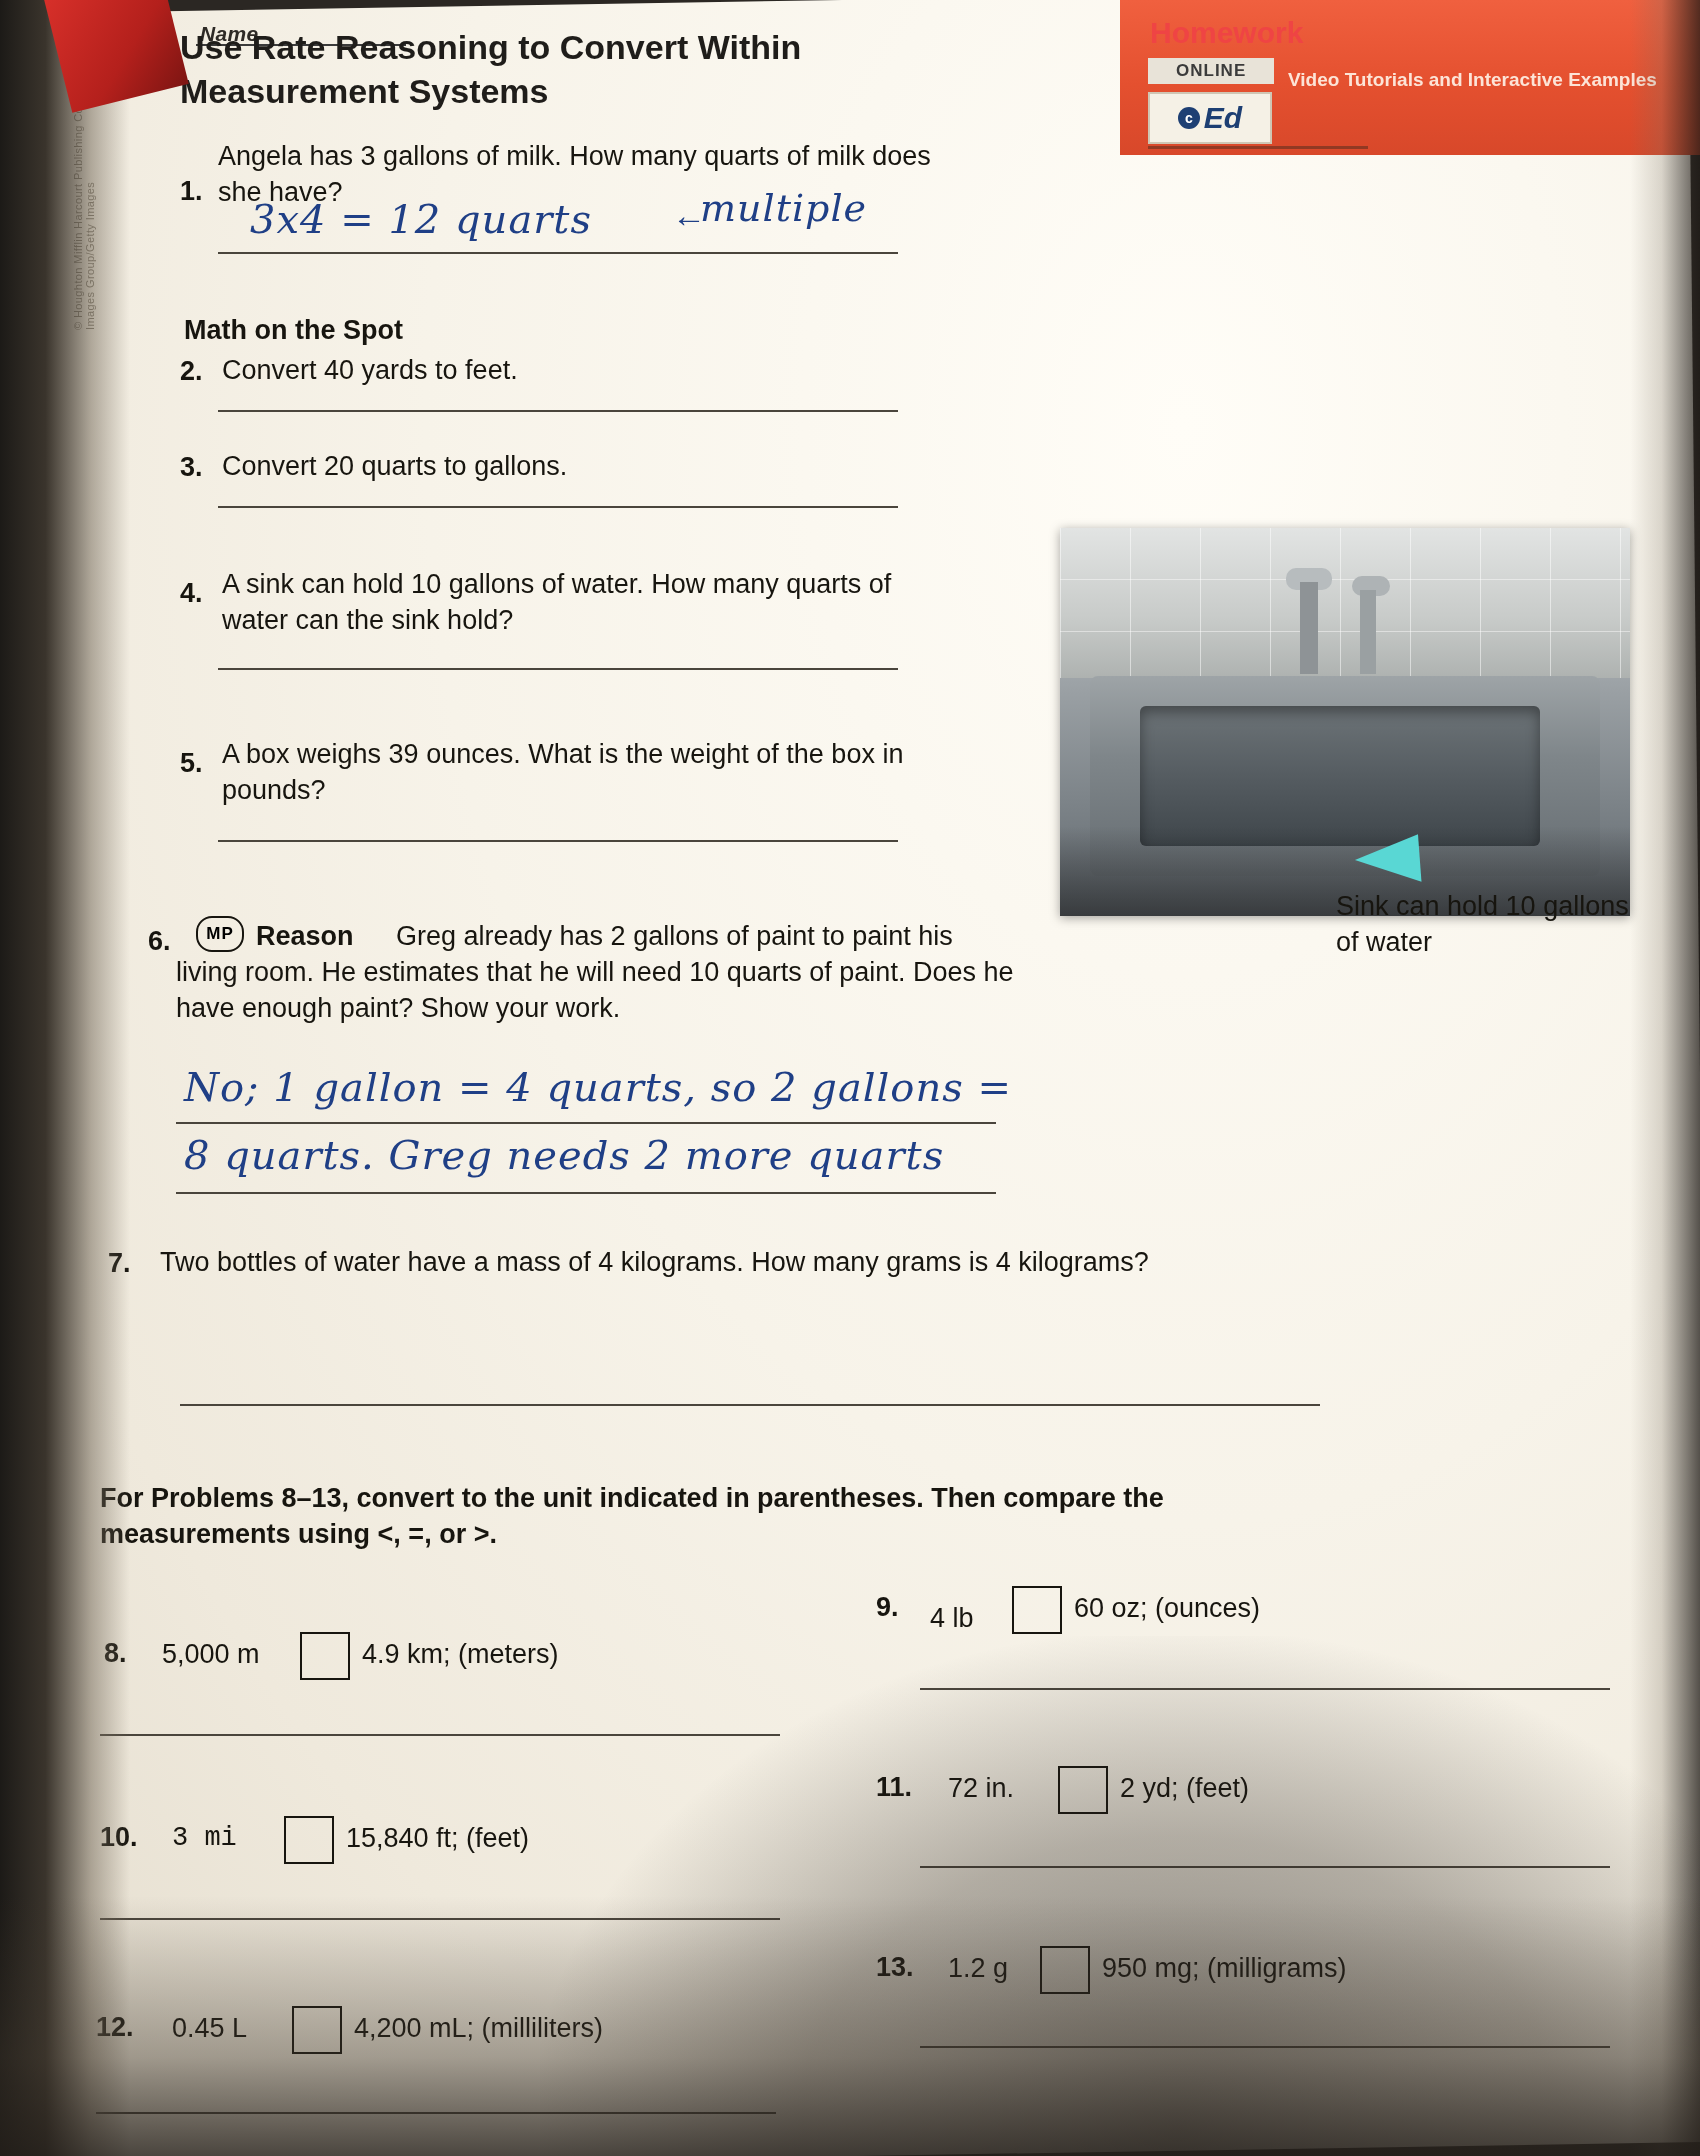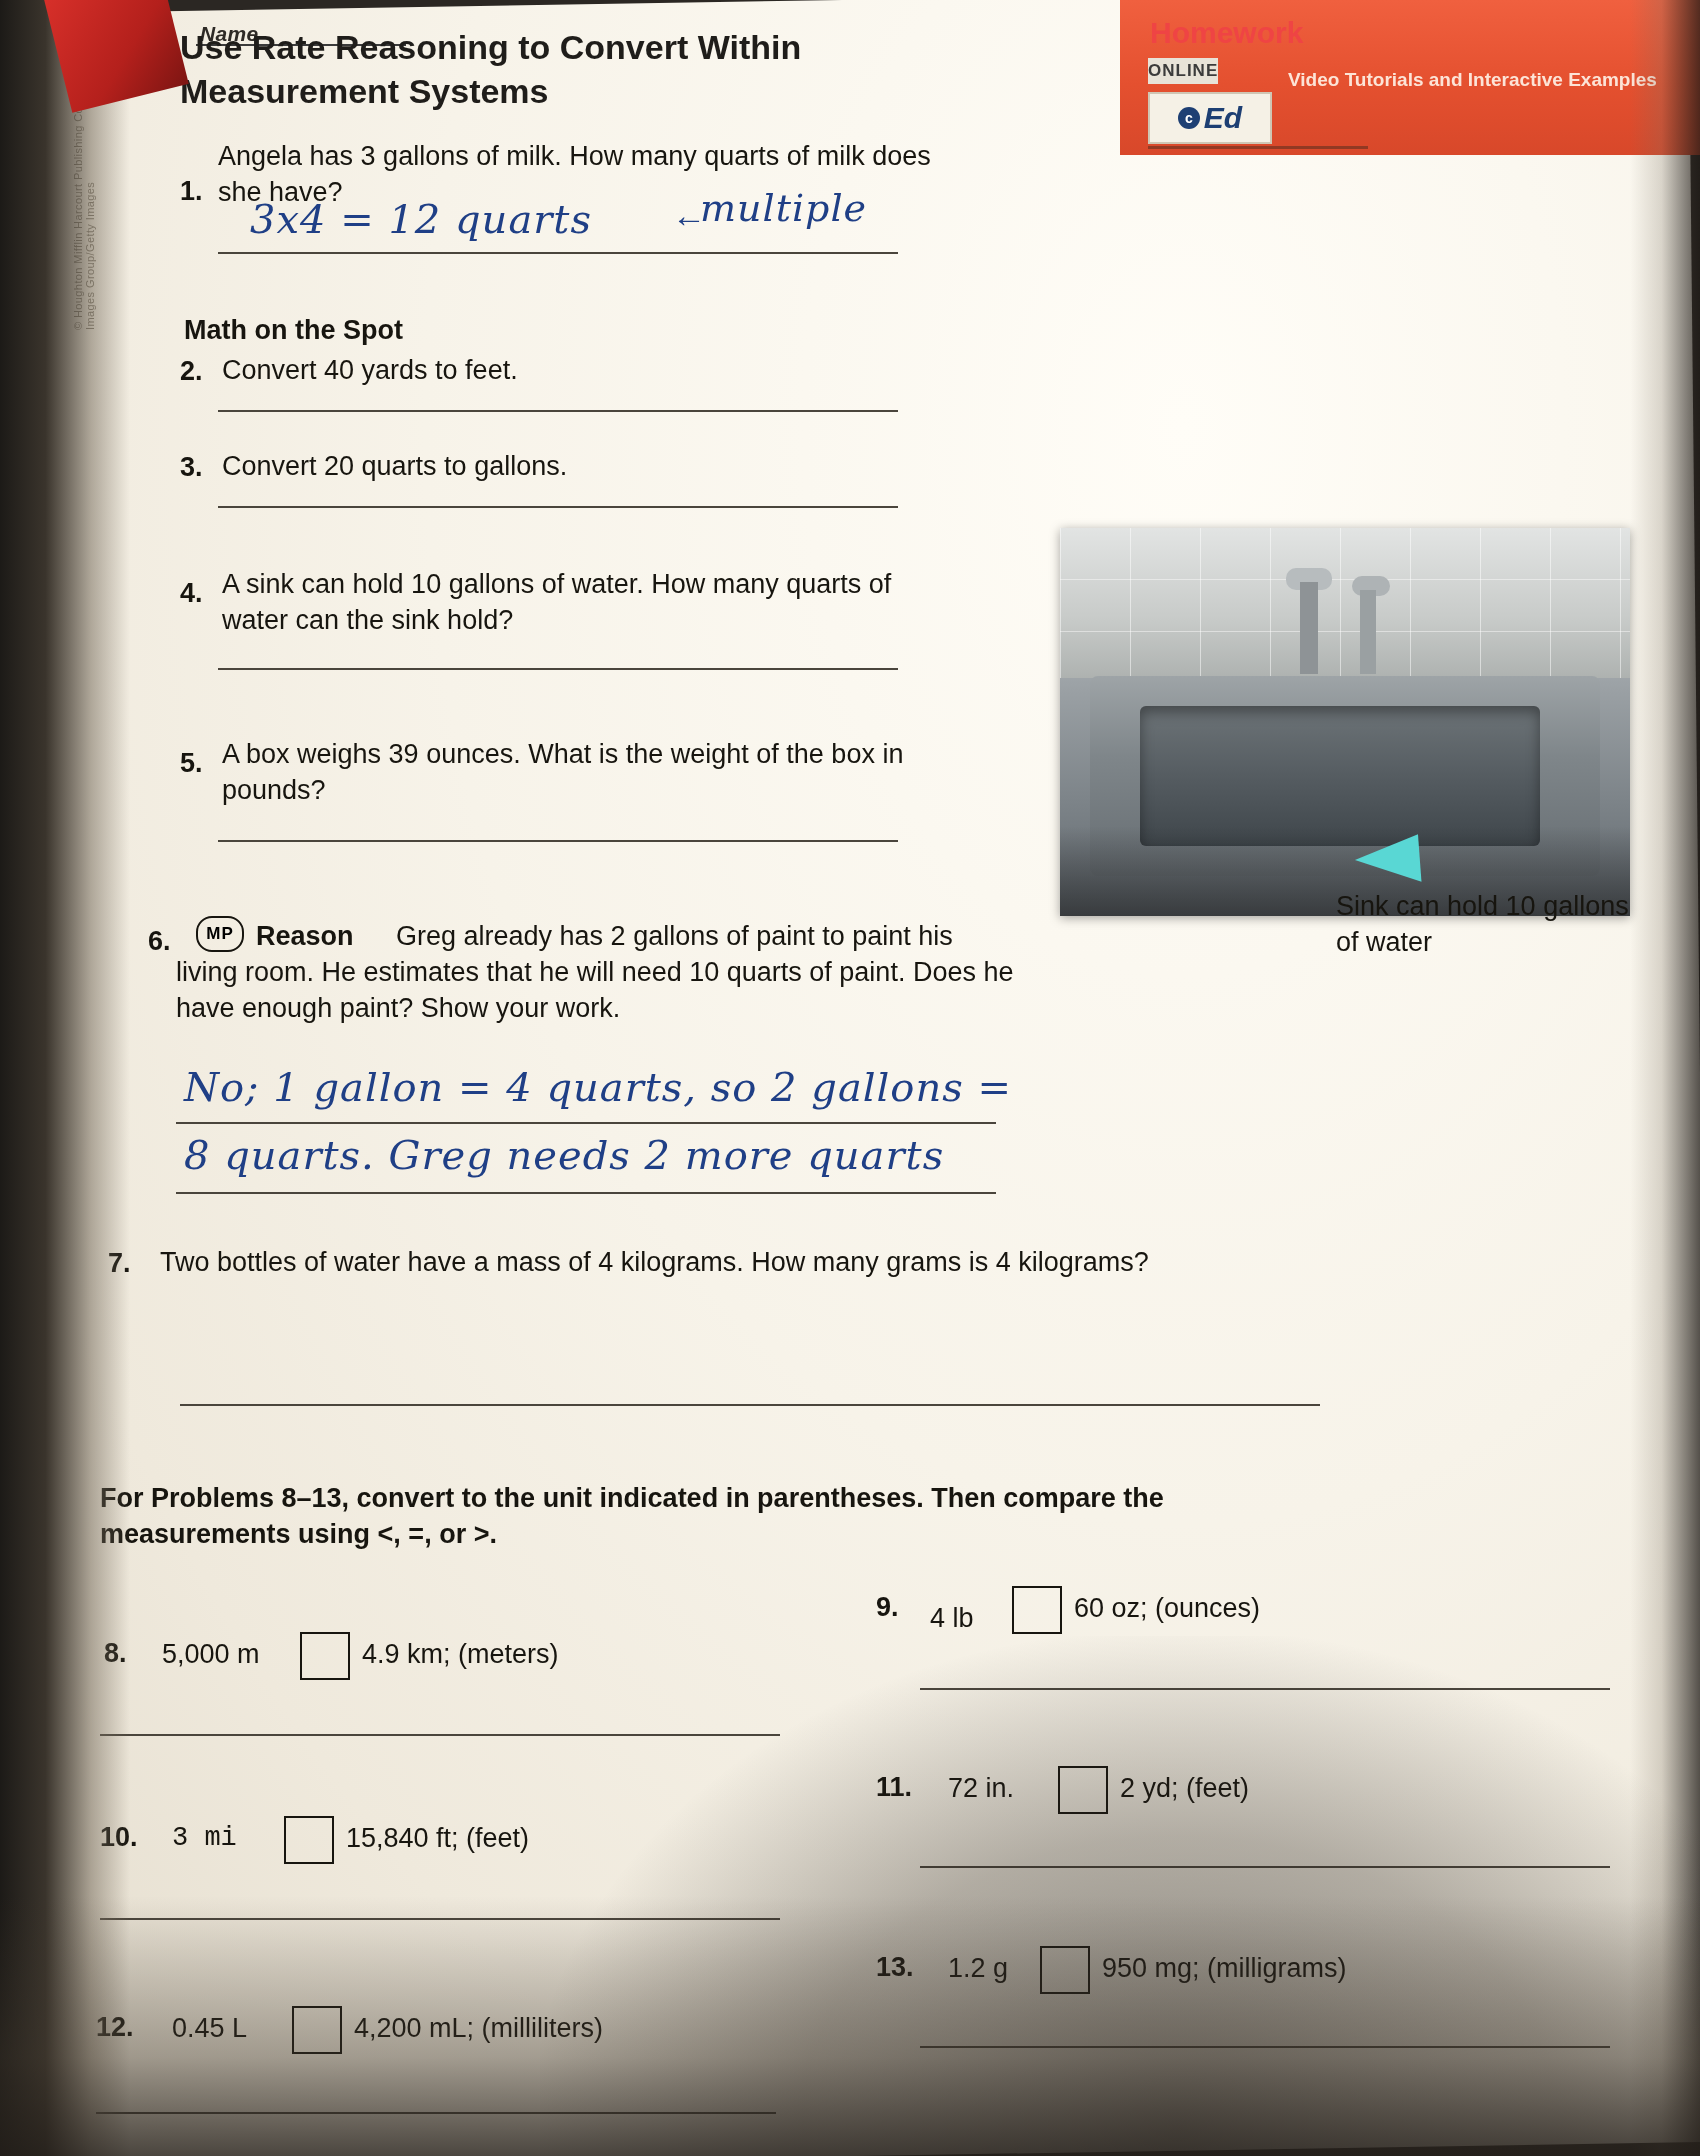--- a/index.html
+++ b/index.html
@@ -61,21 +61,21 @@
     position:absolute;left:1120px;top:0;width:580px;height:155px;
     background:linear-gradient(180deg,#f0603f 0%, #e4502f 55%, #d8482a 100%);
   }
   .hw-title{
     position:absolute;left:1150px;top:16px;
     font-size:30px;font-weight:bold;color:#ef4444;
   }
   .online-badge{
     position:absolute;left:1148px;top:58px;
     background:#e8e3d8;color:#3b3b3b;font-size:17px;font-weight:bold;
-    padding:3px 0;letter-spacing:1px;
+    padding:3px 28px;letter-spacing:1px;
   }
   .ed-box{
     position:absolute;left:1148px;top:92px;width:120px;height:48px;
     background:#f5f1e6;border:2px solid #cfc6b4;
     display:flex;align-items:center;justify-content:center;
   }
   .ed-text{font-size:30px;font-weight:bold;color:#1d3f73;font-style:italic;}
   .ed-circle{
     width:22px;height:22px;border-radius:50%;
     background:#1d3f73;color:#fff;font-size:14px;font-weight:bold;

